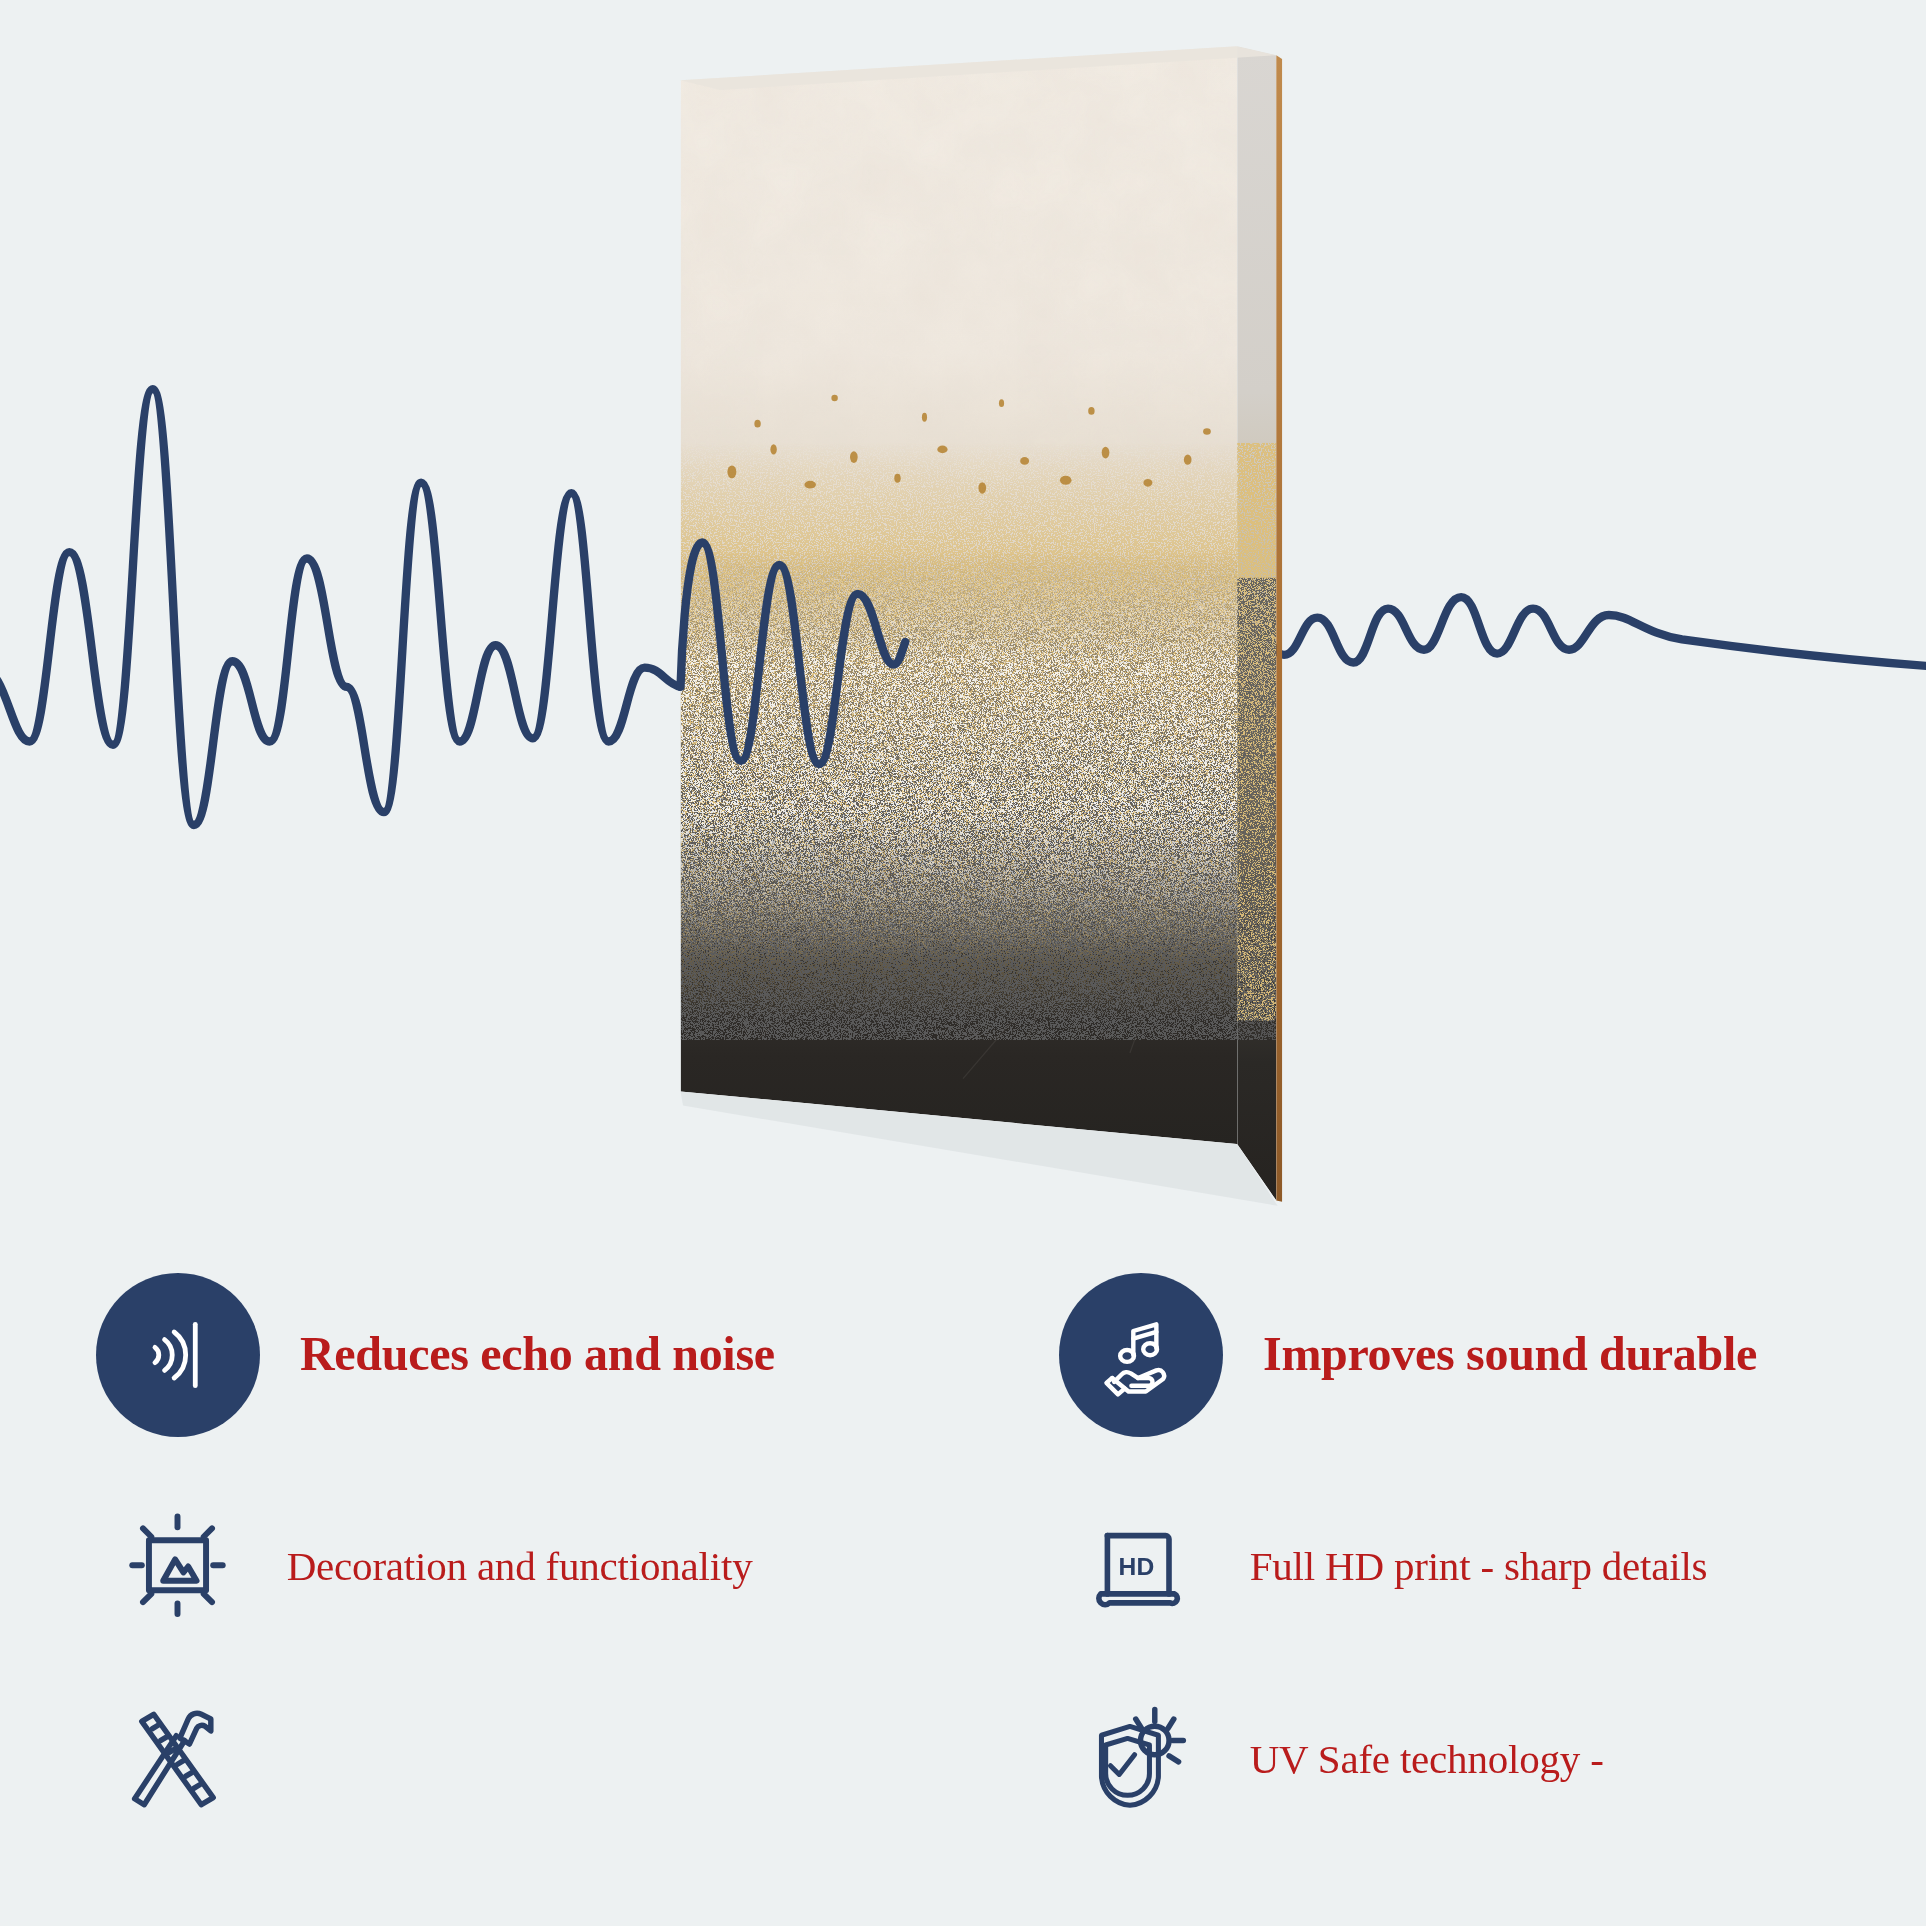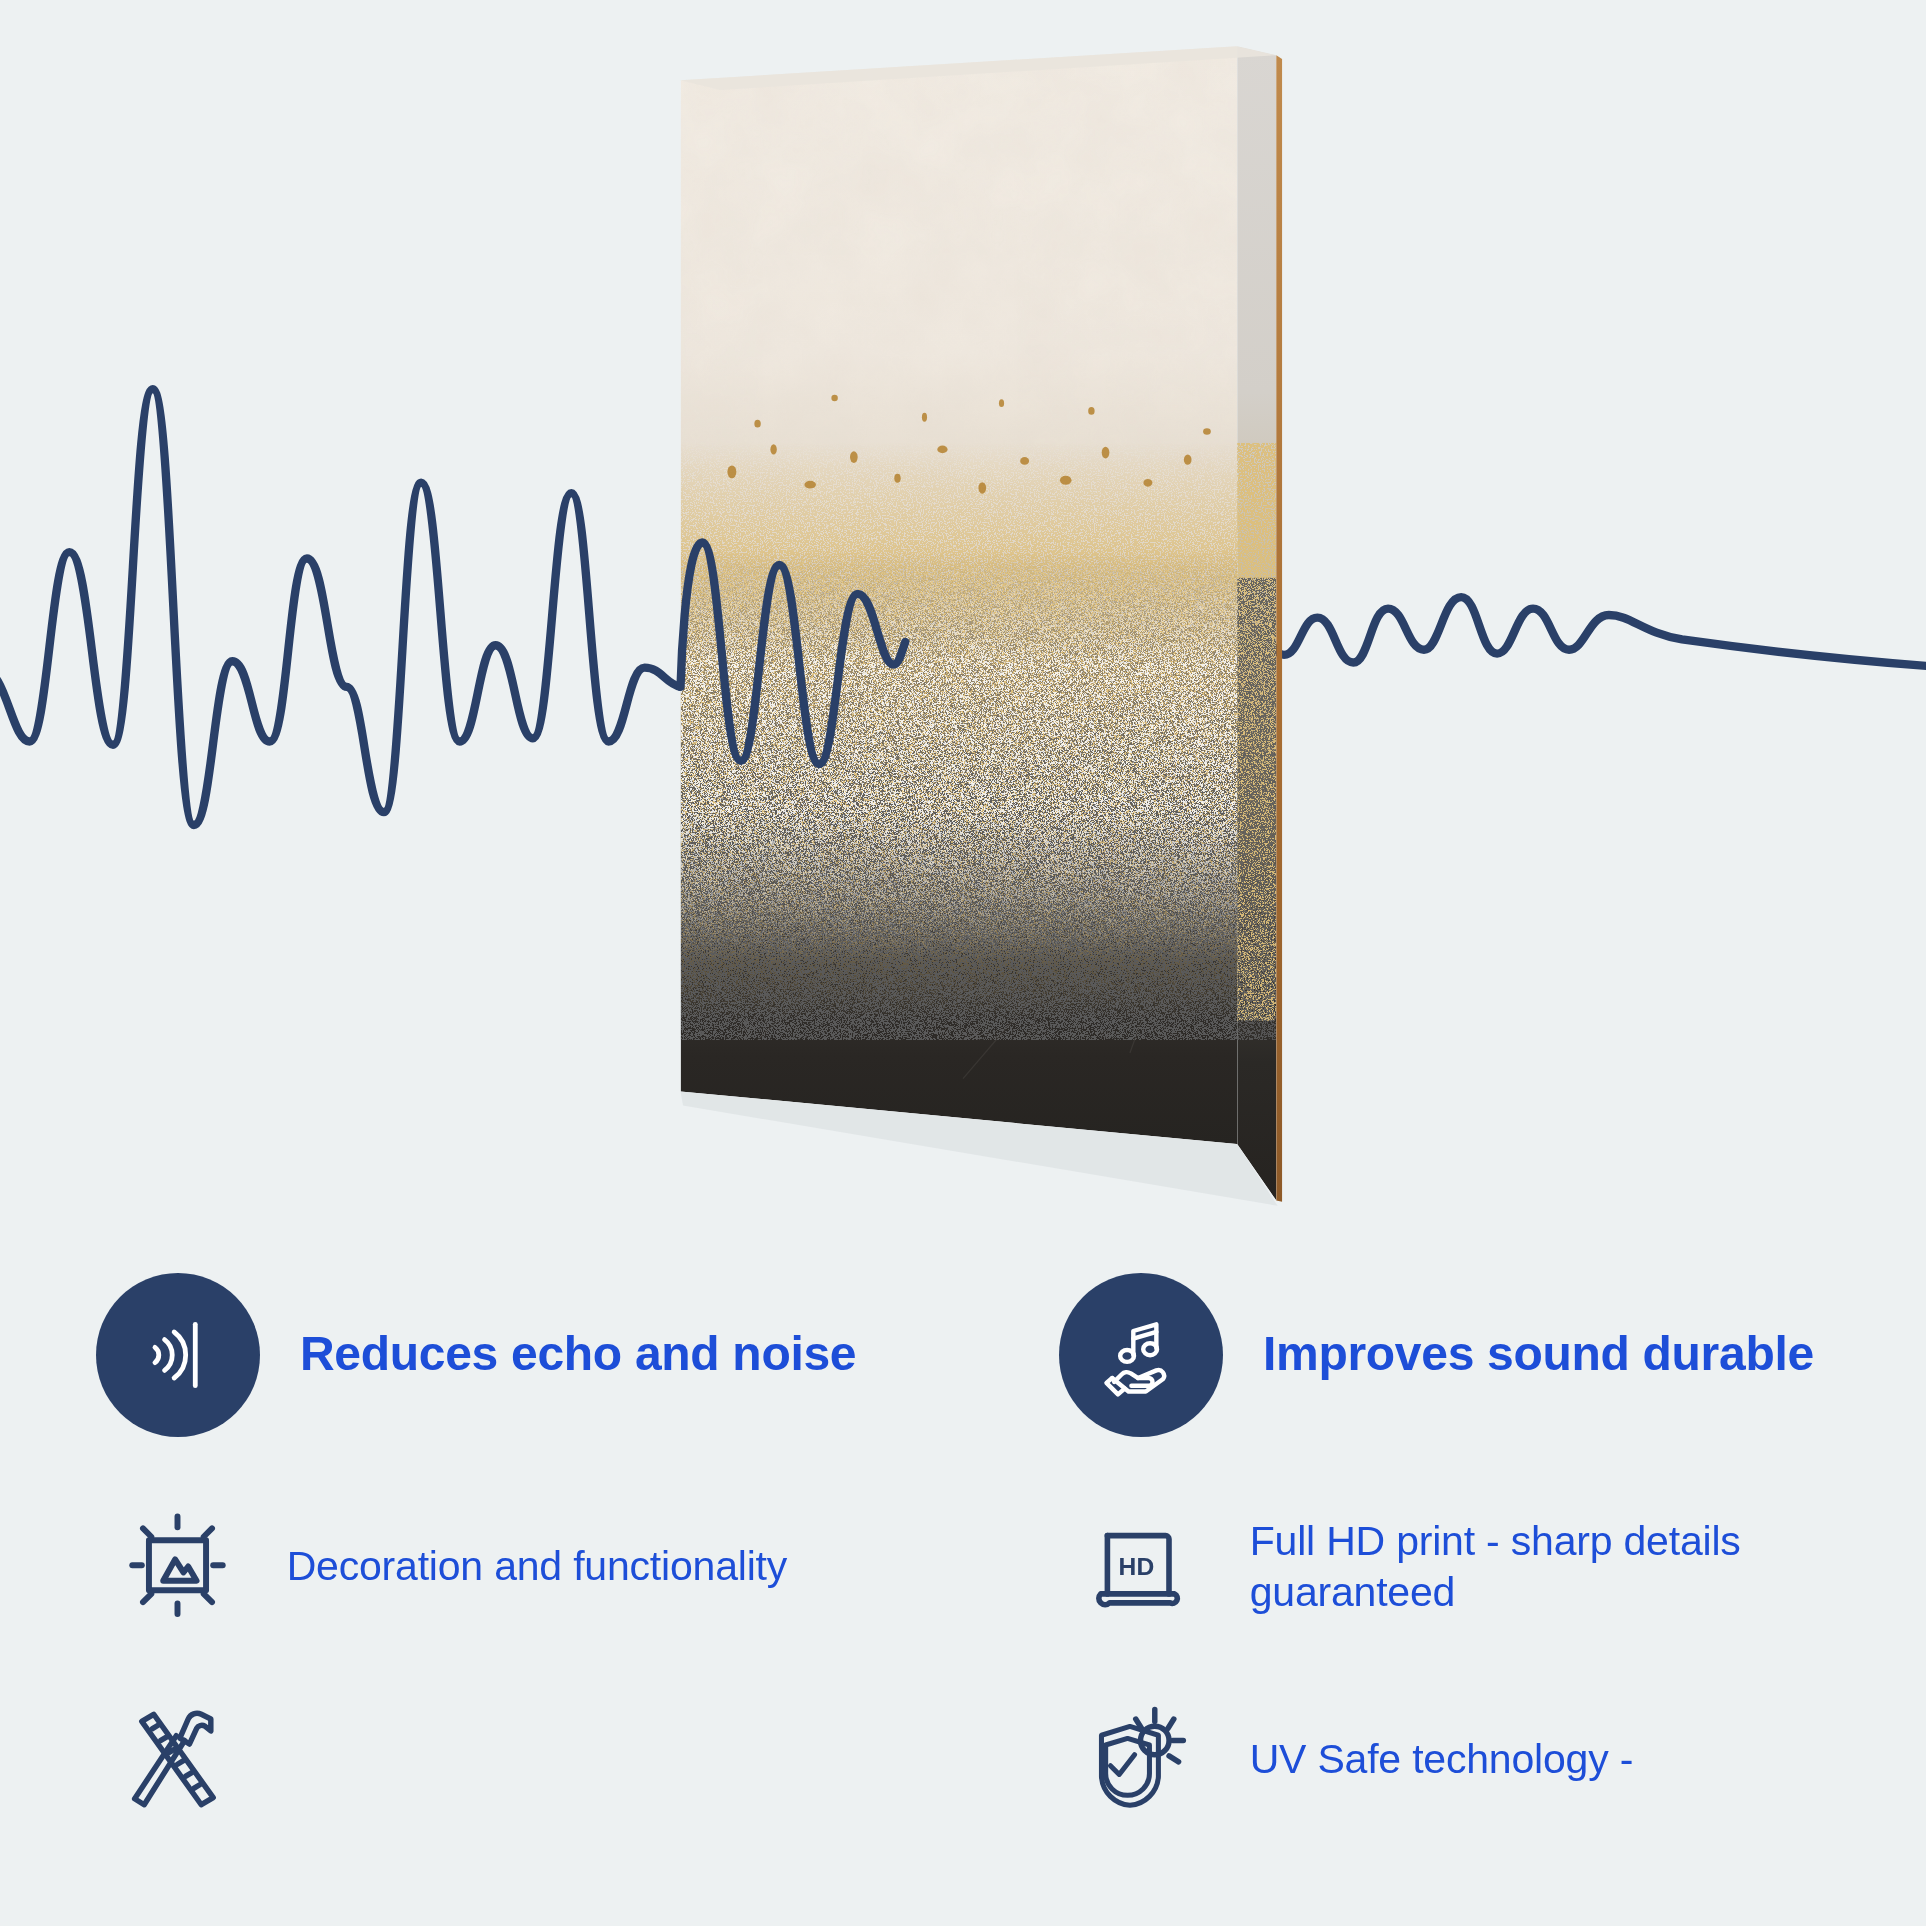--- a/index.html
+++ b/index.html
@@ -28,22 +28,23 @@
     grid-template-rows:231px 193px 193px;
   }
   .feat{display:flex;align-items:center;}
   .feat-icon{flex:0 0 auto;display:flex;justify-content:center;}
   .circle-icon{
     width:164px;height:164px;border-radius:50%;
     background:#2a4068;display:flex;align-items:center;justify-content:center;
   }
   .plain-icon{width:148px;height:148px;display:flex;align-items:center;justify-content:center;}
   .feat-text{
-    color:#1d4ed8;
+    color:#b91c1c;
     padding-left:35px;
+    font-family:Liberation Serif, serif;
   }
   .feat-text.bold{font-weight:bold;font-size:48px;line-height:1.1;letter-spacing:-0.3px;}
   .feat-text.reg{font-weight:400;font-size:41px;line-height:1.22;letter-spacing:-0.2px;}
 
   .r1 .feat-text{padding-left:40px;}
   .r2 .feat-icon,.r3 .feat-icon{padding-left:7.7px;}
 </style>
 </head>
 <body>
 
@@ -327,21 +328,20 @@
               <path d="M20,22 L72,22 a3,3 0 0 1 3,3 L75,74"></path>
               <path d="M20,22 L20,74"></path>
               <path d="M14,74 L80,74 a4,4 0 0 1 -4,8 L22,82 a5,5 0 0 1 -8,-8 Z"></path>
             </g>
             <text x="30" y="57" font-family="'Liberation Sans', sans-serif" font-size="22" font-weight="bold" fill="#2a4068">HD</text>
           </svg>
         </div>
       </div>
       <div class="feat-text reg">
         <div>Full HD print - sharp details</div>
-        <div>guaranteed</div>
       </div>
     </div>
 
     <div class="feat r3">
       <div class="feat-icon">
         <div class="plain-icon">
           <svg width="119" height="119" viewBox="0 0 100 100">
             <g fill="none" stroke="#2a4068" stroke-width="4.6" stroke-linecap="round" stroke-linejoin="round">
 
               <path d="M20,18 L30,12 L80,82 L70,88 Z"></path>

